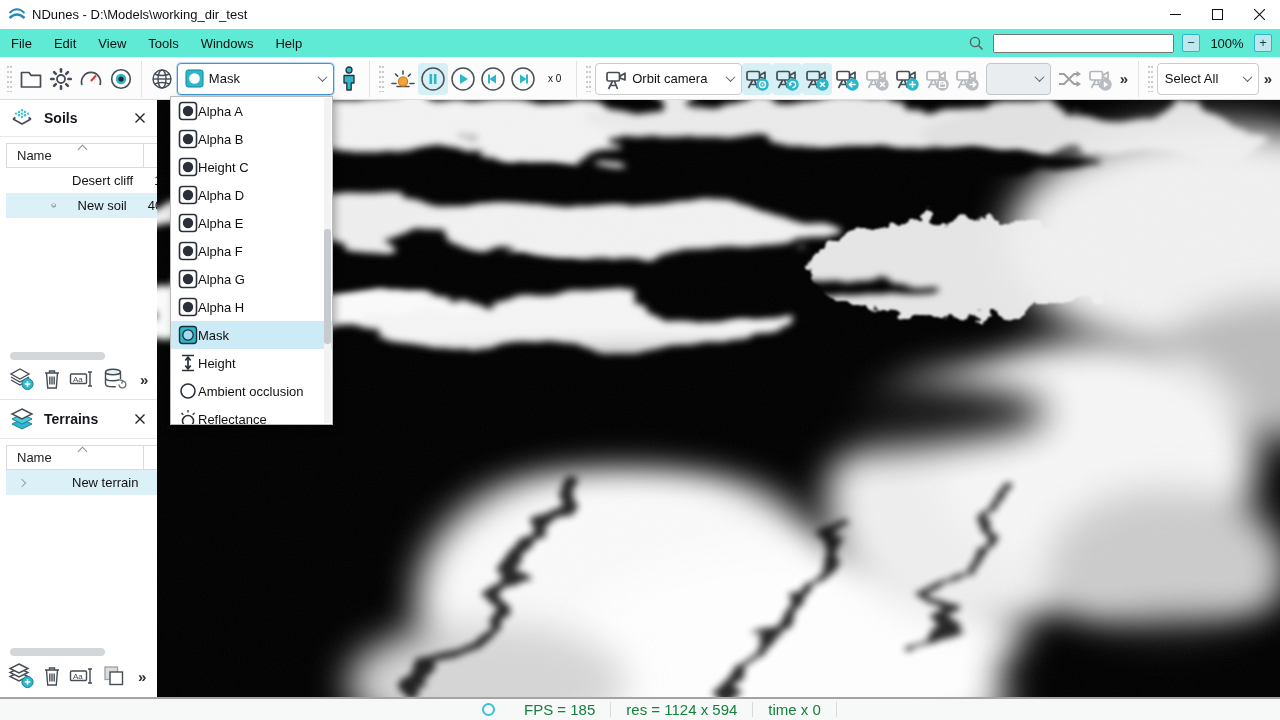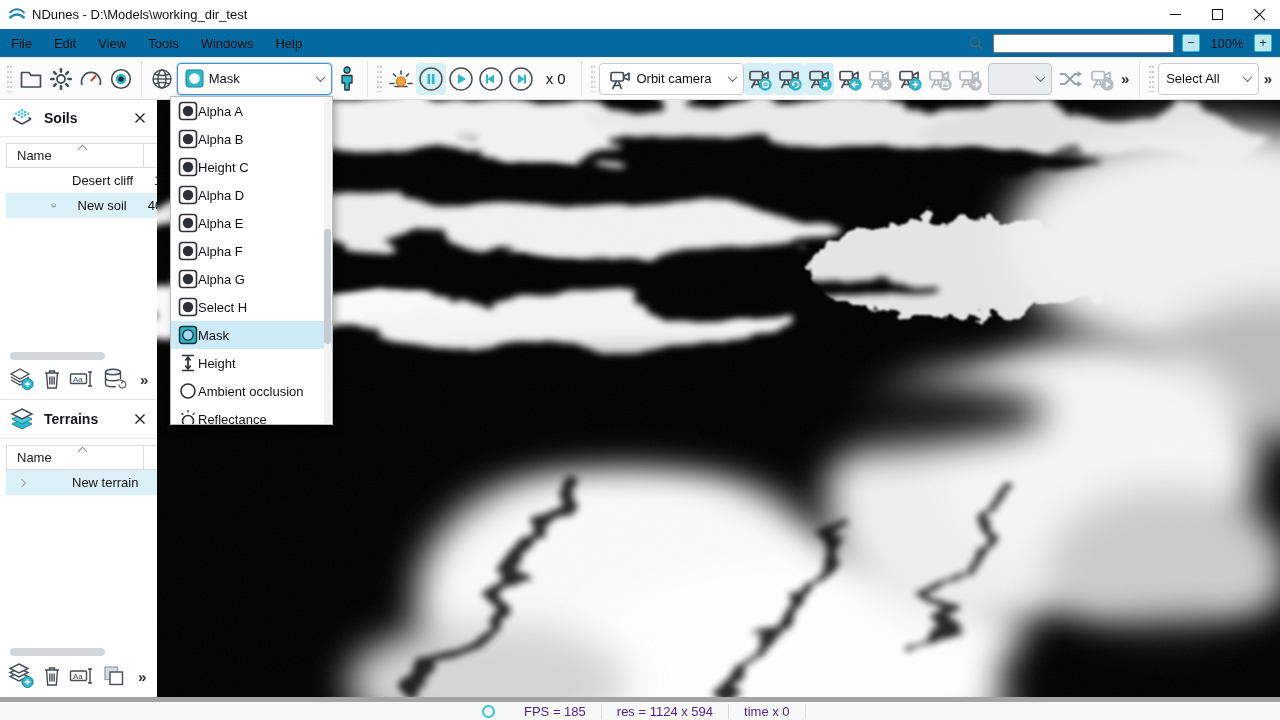--- a/index.html
+++ b/index.html
@@ -6,38 +6,38 @@
   html,body{width:1280px;height:720px;overflow:hidden;font-family:"Liberation Sans",sans-serif;background:#fff;color:#111}
   .app{position:relative;width:1280px;height:720px;display:flex;flex-direction:column}
 
   
   .titlebar{height:29px;display:flex;align-items:center;padding-left:8px;background:#fff;font-size:13px;flex:0 0 auto}
   .titlebar .logo{margin-right:6px;display:flex}
   .win-controls{margin-left:auto;display:flex;height:100%}
   .win-btn{width:42px;height:100%;display:flex;align-items:center;justify-content:center}
 
   
-  .menubar{height:29px;display:flex;align-items:center;background:#0369a1;font-size:13px;border-bottom:1px solid #ececec;flex:0 0 auto}
+  .menubar{height:29px;display:flex;align-items:center;background:#5eead4;font-size:13px;border-bottom:1px solid #ececec;flex:0 0 auto}
   .menu-item{padding:0 11px;height:100%;display:flex;align-items:center}
   .menubar-right{margin-left:auto;display:flex;align-items:center;gap:8px;padding-right:8px}
   .zoom-btn{width:18px;height:18px;border:1px solid #2db7cb;background:#bfe7ee;color:#1d3b44;font-size:13px;line-height:15px;text-align:center;border-radius:2px}
   .zoom-label{font-size:13px;min-width:38px;text-align:center}
 
   
   .toolbar{height:42px;display:flex;align-items:center;background:#fcfcfc;border-bottom:1px solid #dcdcdc;padding:0 3px;flex:0 0 auto}
   .grip{width:5px;height:26px;margin:0 4px;background-image:repeating-linear-gradient(to bottom,#c8cacc 0 2px,transparent 2px 5px),repeating-linear-gradient(to bottom,#c8cacc 0 2px,transparent 2px 5px);background-size:2px 100%,2px 100%;background-position:0 0,3px 0;background-repeat:no-repeat}
   .tsep{width:1px;height:36px;background:#e2e2e2;margin:0 5px}
   .tbtn{width:30px;height:32px;display:flex;align-items:center;justify-content:center;border-radius:4px;flex:0 0 auto}
   .tbtn.active{background:#d6f0f5}
   .combo{height:32px;border:1px solid #c9ccce;border-radius:4px;background:#fff;display:flex;align-items:center;padding:0 7px;font-size:13px;gap:5px}
   .combo.focused{border:1px solid #3f97d3;box-shadow:0 0 0 1px rgba(63,151,211,.35)}
   .combo .chev{margin-left:auto}
   .combo.gray{background:#e9edf0;border-color:#c2c7ca}
   .chev{width:7px;height:7px;border-right:1.4px solid #5a6066;border-bottom:1.4px solid #5a6066;transform:rotate(45deg) translate(-1px,-1px)}
-  .xlabel{font-size:15px;margin:8px 10px;white-space:nowrap}
+  .xlabel{font-size:10px;margin:8px 10px;white-space:nowrap}
   .overflow{font-size:15px;font-weight:bold;color:#2b3136;padding:0 5px}
 
   
   .main{flex:1 1 auto;display:flex;min-height:0}
   .sidebar{width:157px;flex:0 0 auto;background:#fff;display:flex;flex-direction:column;font-size:13px}
   .panel{display:flex;flex-direction:column}
   .panel.soils{height:300px;border-bottom:1px solid #e4e4e4}
   .panel.terrains{flex:1 1 auto}
   .panel-header{display:flex;align-items:center;gap:10px;padding:7px 10px 5px 10px;font-size:14px;font-weight:bold;color:#15161d}
   .panel-close{margin-left:auto;display:flex;padding:2px}
@@ -62,21 +62,21 @@
   .viewport svg{display:block;width:100%;height:100%}
 
   
   .popup{position:absolute;left:170px;top:96px;width:163px;height:329px;background:#fff;border:1px solid #b9b9b9;box-shadow:3px 4px 8px rgba(0,0,0,.3);overflow:hidden;z-index:50;font-size:13px}
   .pi{height:28px;display:flex;align-items:center;padding-left:7px}
   .pi.selected{background:#cdeaf7}
   .popup .vtrack{position:absolute;right:1px;top:1px;bottom:1px;width:7px;background:#f3f3f3}
   .popup .vthumb{position:absolute;right:1px;top:132px;width:7px;height:115px;background:#c7cbcf;border-radius:3px}
 
   
-  .statusbar{height:23px;flex:0 0 auto;background:#f7f8f8;border-top:5px solid #a3a3a3;display:flex;align-items:center;font-size:13px;color:#4c1d95;padding-left:482px}
+  .statusbar{height:23px;flex:0 0 auto;background:#f7f8f8;border-top:2px solid #a3a3a3;display:flex;align-items:center;font-size:15px;color:#15803d;padding-left:482px}
   .status-ring{width:13px;height:13px;border-radius:50%;border:2.5px solid #35c4d7;margin-right:14px;flex:0 0 auto}
   .sseg{padding:0 15px;white-space:nowrap}
   .sdiv{width:1px;height:15px;background:#d9d9d9}
 
   .icon{display:flex;align-items:center;justify-content:center}
 </style>
 </head>
 <body>
 
 <svg width="0" height="0" style="position:absolute">
@@ -637,21 +637,21 @@
           <rect x="1.5" y="1.5" width="17" height="17" rx="3" fill="#fff" stroke="#2b3038" stroke-width="1.6"></rect>
           <circle cx="10" cy="10" r="5.2" fill="#2b3038"></circle>
         </svg>
       <span>Alpha G</span>
     </div>
     <div class="pi">
       <svg class="icon" width="20" height="20" viewBox="0 0 20 20">
           <rect x="1.5" y="1.5" width="17" height="17" rx="3" fill="#fff" stroke="#2b3038" stroke-width="1.6"></rect>
           <circle cx="10" cy="10" r="5.2" fill="#2b3038"></circle>
         </svg>
-      <span>Select H</span>
+      <span>Alpha H</span>
     </div>
     <div class="pi selected">
       <svg class="icon" width="20" height="20" viewBox="0 0 20 20">
           <rect x="1.5" y="1.5" width="17" height="17" rx="3" fill="#2db7cb" stroke="#17303b" stroke-width="1.4"></rect>
           <circle cx="10" cy="10" r="5.2" fill="#a8d9ef" stroke="#17303b" stroke-width="1.3"></circle>
         </svg>
       <span>Mask</span>
     </div>
     <div class="pi">
       <svg class="icon" width="20" height="20" viewBox="0 0 20 20" stroke="#2b3038" stroke-width="1.7" fill="none">

